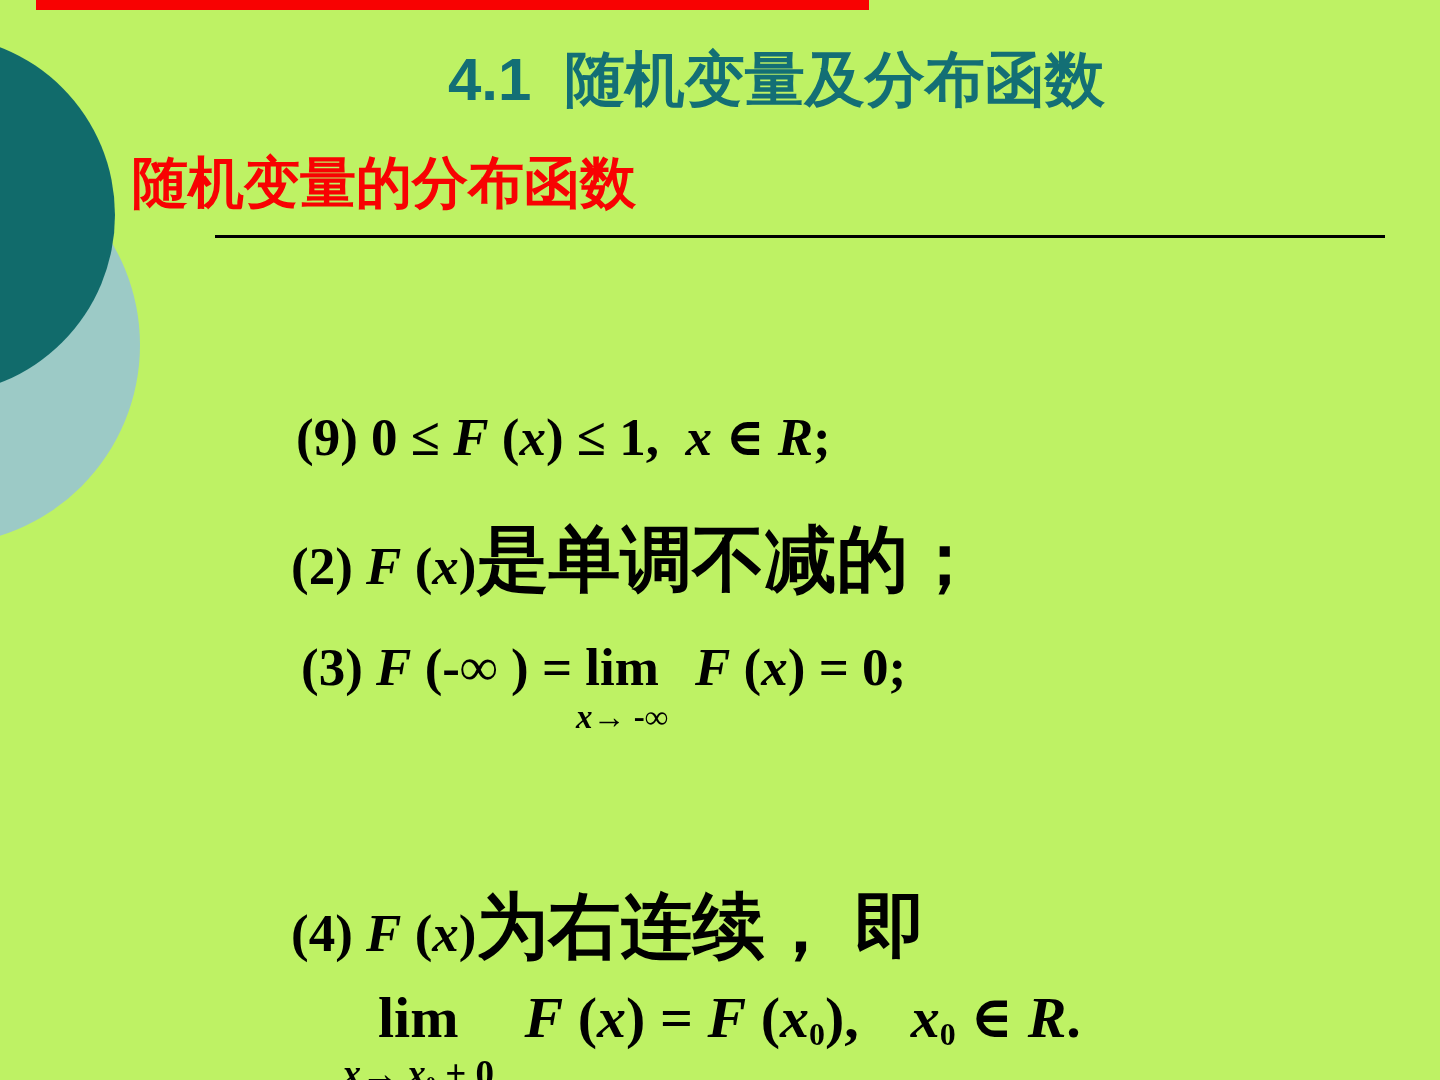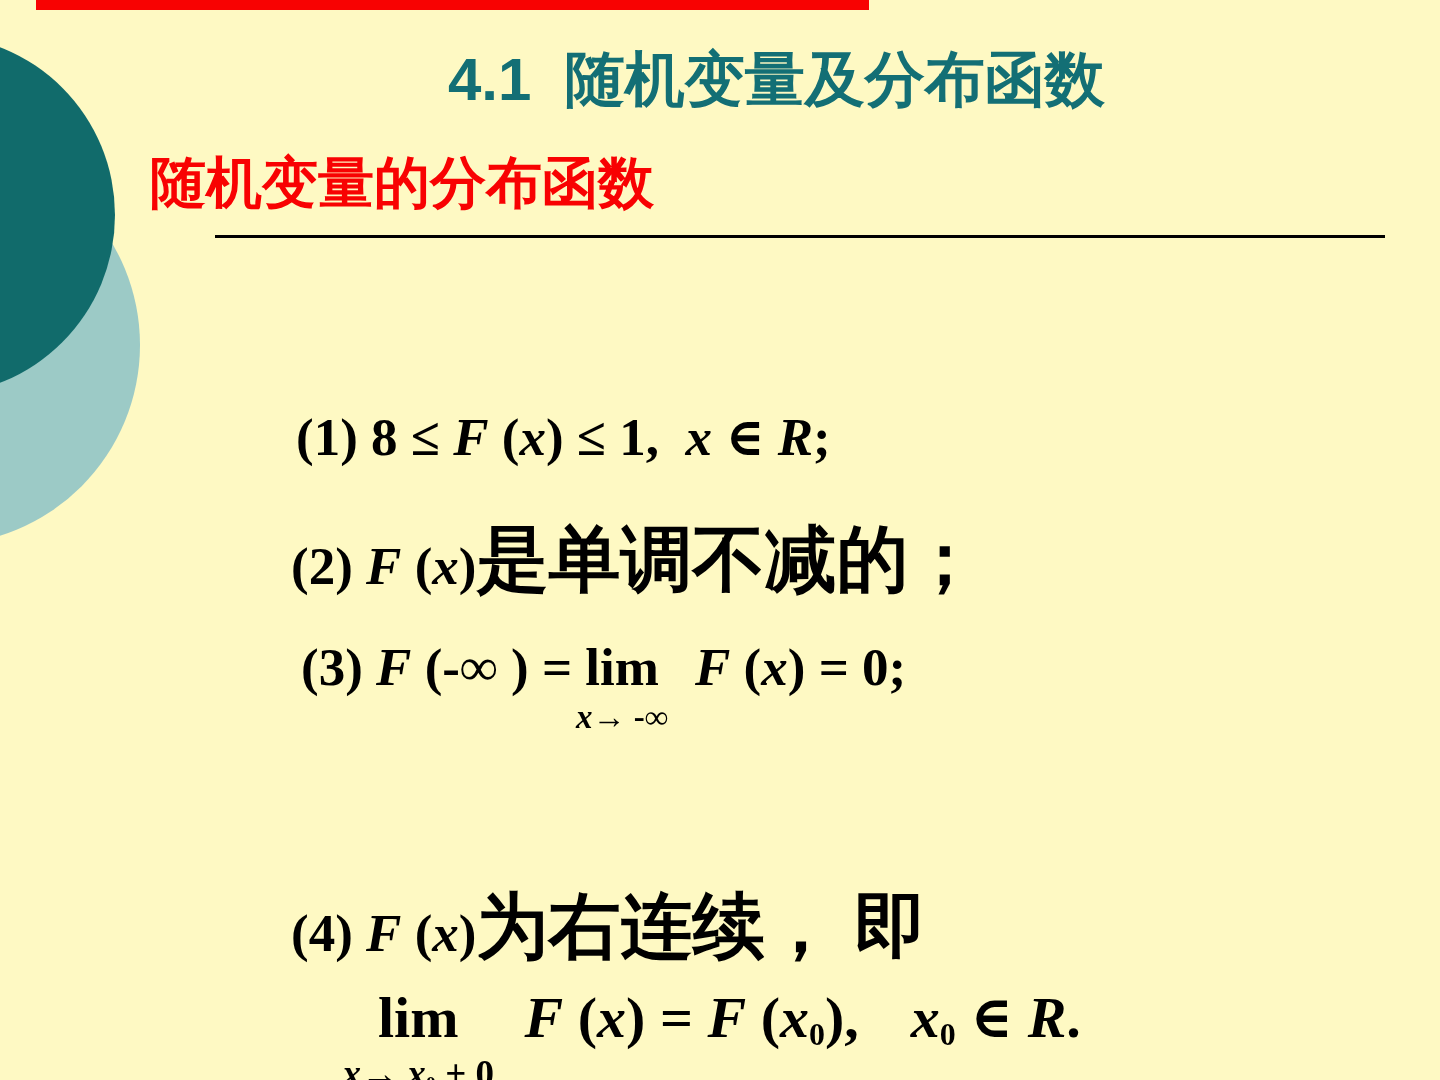--- a/index.html
+++ b/index.html
@@ -1,29 +1,29 @@
 <!DOCTYPE html>
 <html><head>
 <meta charset="utf-8">
 <style>
   html,body{margin:0;padding:0;background:#fff;}
-  .slide{position:relative;width:1440px;height:1080px;background:#fef9c3;overflow:hidden;
+  .slide{position:relative;width:1440px;height:1080px;background:#bef264;overflow:hidden;
          font-family:"Liberation Serif","DejaVu Serif",serif;color:#000;}
   
   .circle{position:absolute;border-radius:50%;}
   .circle.light{left:-260px;top:145px;width:400px;height:400px;background:#9CCAC6;}
   .circle.dark{left:-245px;top:35px;width:360px;height:360px;background:#116B6B;}
   
   .topbar{position:absolute;left:36px;top:0;width:833px;height:10px;background:#F80202;}
   
   .title{position:absolute;left:448px;top:40px;margin:0;font-size:60px;font-weight:bold;
          color:#136F75;font-family:"Liberation Sans","DejaVu Sans",sans-serif;white-space:pre;}
   .h-red{position:absolute;font-weight:bold;color:#F80202;white-space:pre;
          font-family:"Liberation Sans","DejaVu Sans",sans-serif;}
-  .h1r{left:150px;top:146px;font-size:56px;}
+  .h1r{left:132px;top:146px;font-size:56px;}
   .h2r{left:166px;top:252px;font-size:52px;}
   .divider{position:absolute;left:215px;top:235px;width:1170px;height:3px;background:#000;}
   
   .fline{position:absolute;font-weight:bold;white-space:pre;line-height:1.15;}
   .p1{left:243px;top:346px;font-size:53px;}
   .p2{left:238px;top:458px;font-size:53px;}
   .p3{left:248px;top:576px;font-size:53px;}
   .p4{left:308px;top:690px;font-size:53px;}
   .p5{left:238px;top:825px;font-size:53px;}
   .p6{left:320px;top:918px;font-size:58px;}
@@ -46,21 +46,21 @@
   <div class="circle light"></div>
   <div class="circle dark"></div>
   <div class="topbar"></div>
 
   <h1 class="title">4.1  随机变量及分布函数</h1>
 
   <div class="h-red h1r">随机变量的分布函数</div>
   <div class="divider"></div>
 
   <div class="fline p1">
-    <span class="up">(1) 8 ≤ </span><span class="it">F</span><span class="up"> (</span><span class="it">x</span><span class="up">) ≤ 1,  </span><span class="it">x</span><span class="up"> ∈ </span><span class="it">R</span><span class="up">;</span>
+    <span class="up">(9) 0 ≤ </span><span class="it">F</span><span class="up"> (</span><span class="it">x</span><span class="up">) ≤ 1,  </span><span class="it">x</span><span class="up"> ∈ </span><span class="it">R</span><span class="up">;</span>
   </div>
 
   <div class="fline p2">
     <span class="up">(2) </span><span class="it">F</span><span class="up"> (</span><span class="it">x</span><span class="up">)</span><span class="cn">是单调不减的</span><span class="cn">；</span>
   </div>
 
   <div class="fline p3">
     <span class="up">(3) </span><span class="it">F</span><span class="up"> (-∞ ) = </span><span class="limwrap"><span class="up">lim</span><span class="limsub"><span class="it">x</span><span class="up">→ -∞</span></span></span><span class="it gap1">F</span><span class="up"> (</span><span class="it">x</span><span class="up">) = 0;</span>
   </div>
 

